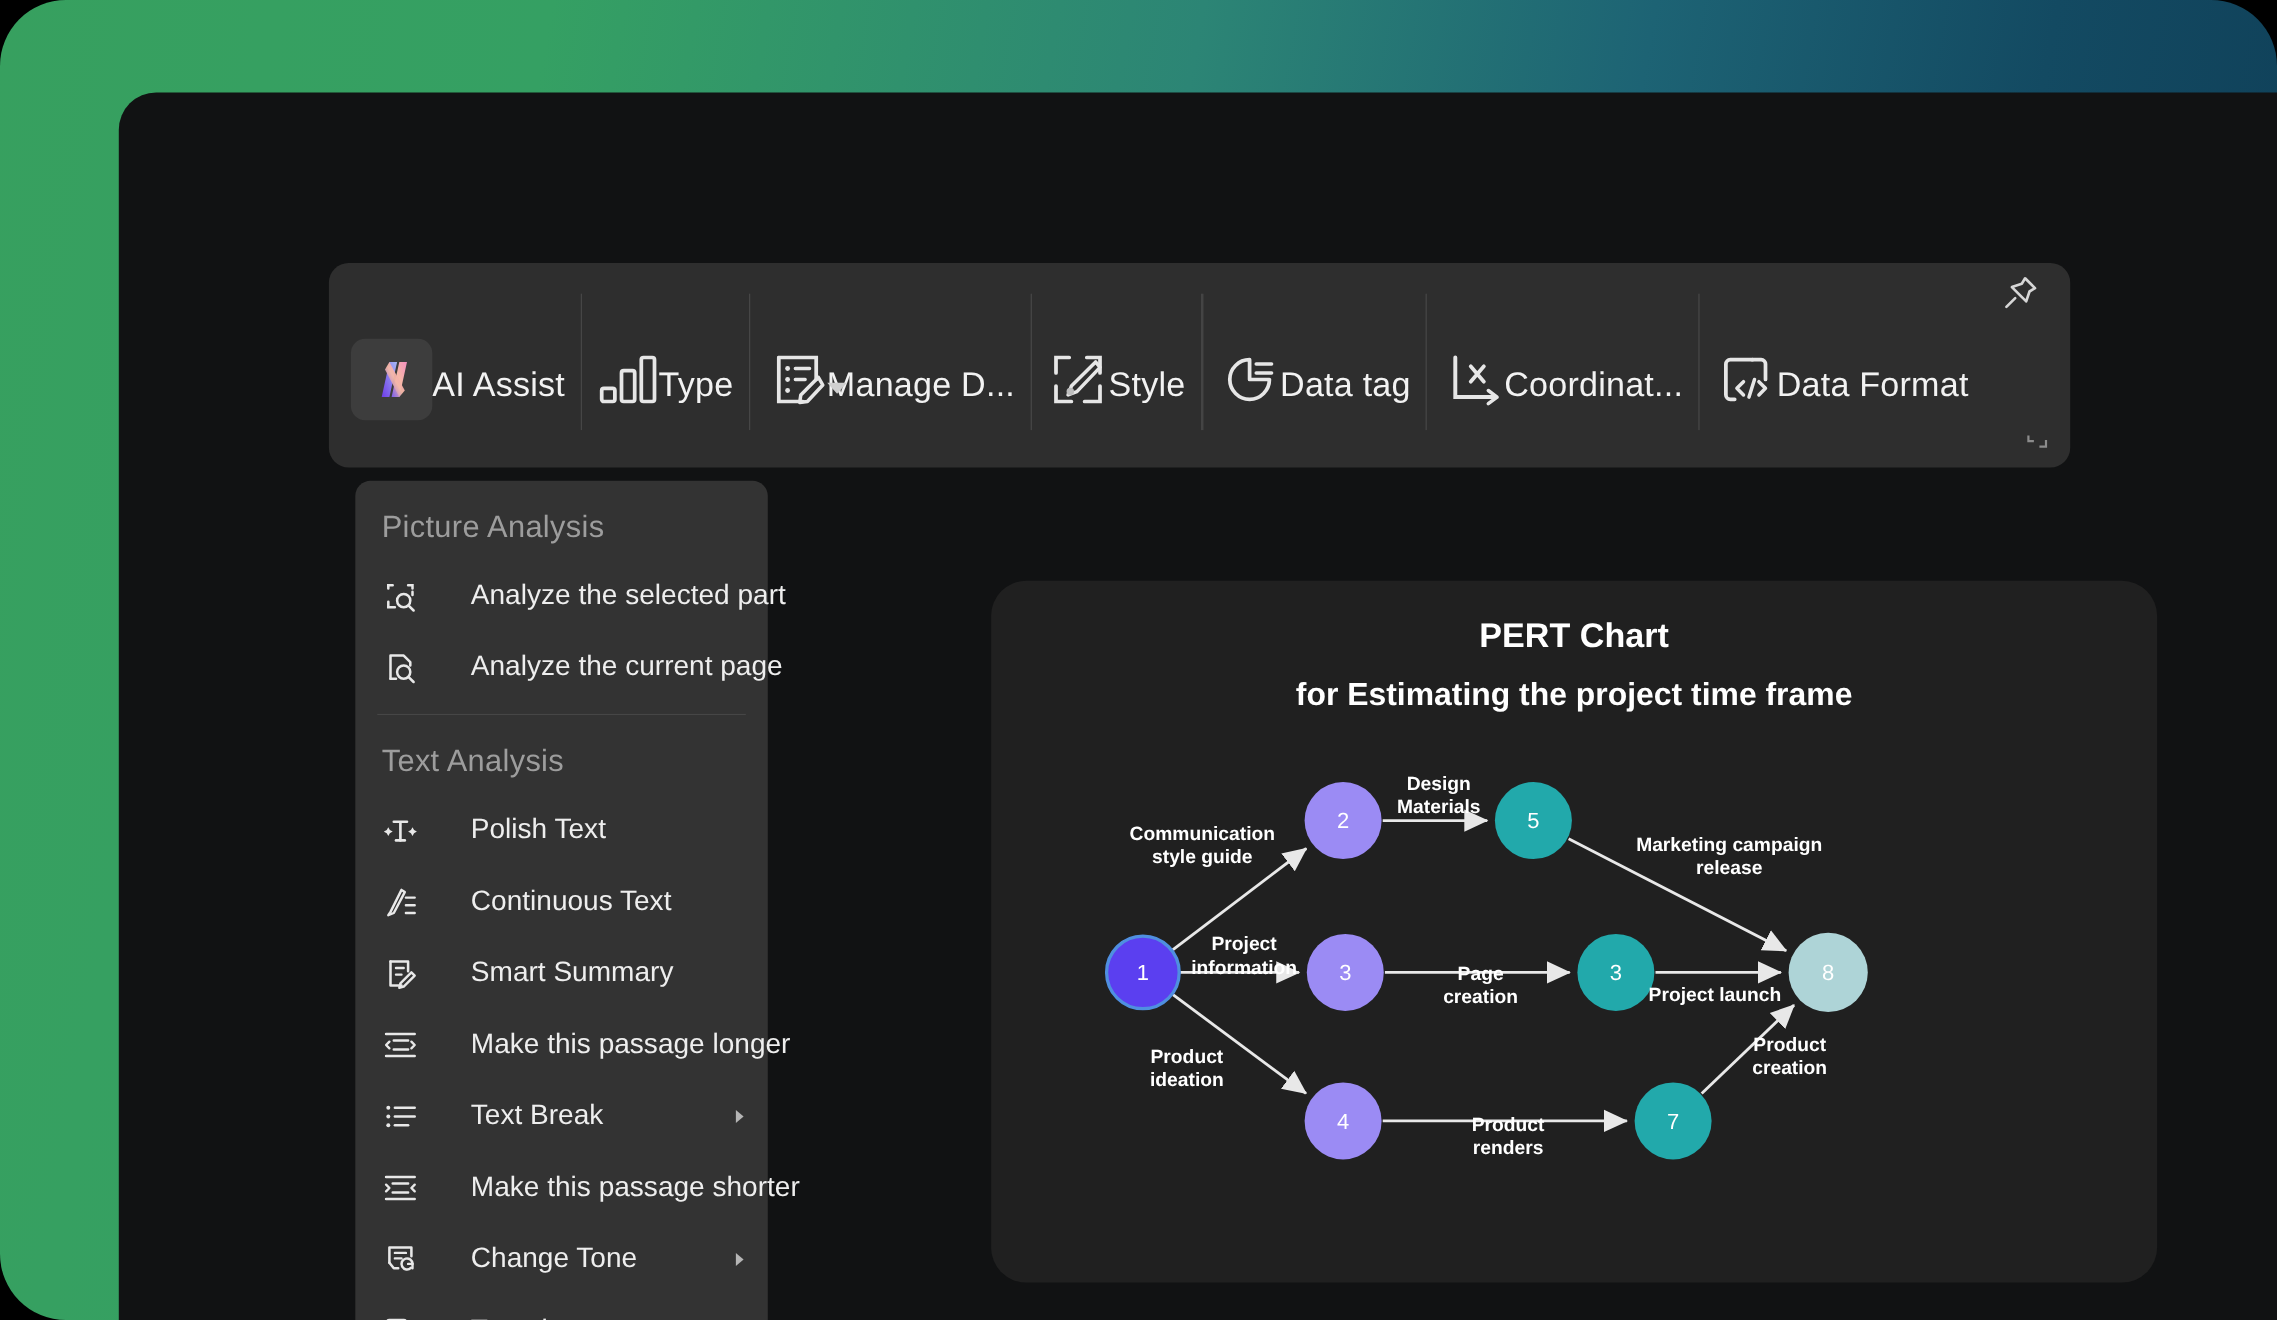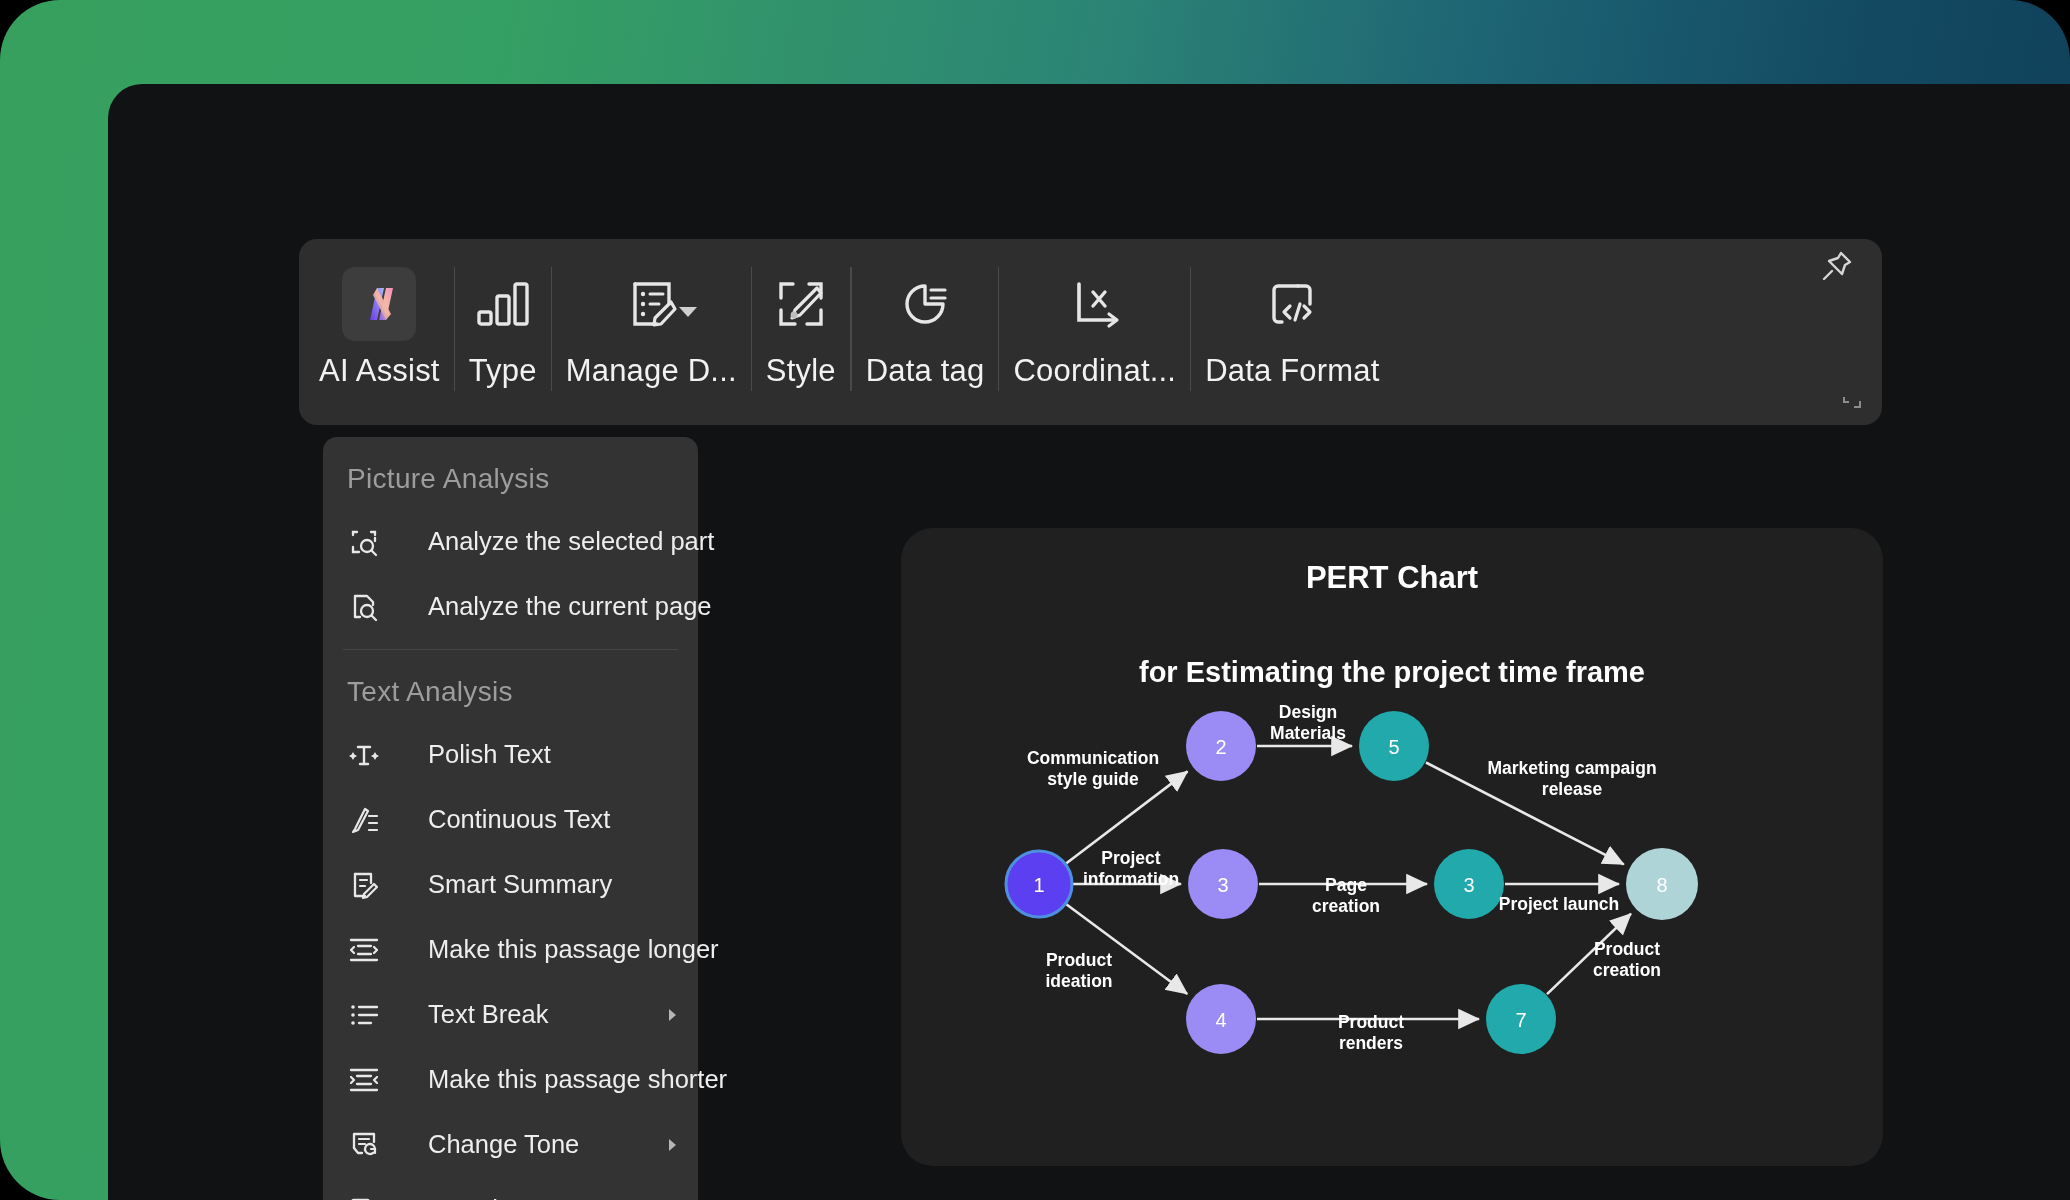--- a/index.html
+++ b/index.html
@@ -29,21 +29,21 @@
   
   #ribbon {
     position: absolute; left: 191px; top: 155px;
     width: 1583px; height: 186px;
     background: #2e2e2e;
     border-radius: 18px;
   }
   .ribbon-items { display: flex; height: 100%; align-items: stretch; padding: 0 6px; }
   .ribbon-item {
     position: relative;
-    display: flex; flex-direction: column;
+    display: flex; flex-direction: row;
     align-items: center; justify-content: flex-start;
     padding: 26px 14px 0 14px;
     cursor: default;
   }
   .ribbon-item .ri-icon {
     height: 78px; display: flex; align-items: center; justify-content: center;
     position: relative;
   }
   .ribbon-item .ri-label {
     margin-top: 10px;
@@ -90,34 +90,34 @@
     position: absolute; right: 22px;
     width: 0; height: 0;
     border-top: 6px solid transparent; border-bottom: 6px solid transparent;
     border-left: 7px solid #b5b5b5;
   }
   .menu-divider { height: 1px; background: #464646; margin: 10px 20px 0 20px; }
 
   
   #chart-panel {
     position: absolute; left: 793px; top: 444px;
-    width: 982px; height: 638px;
+    width: 1060px; height: 638px;
     background: #202020;
     border-radius: 32px;
     overflow: hidden;
   }
   #chart-title {
     position: absolute; width: 100%; top: 32px;
     text-align: center; color: #ffffff;
     font-size: 31px; font-weight: bold;
   }
   #chart-subtitle {
     position: absolute; width: 100%; top: 88px;
     text-align: center; color: #ffffff;
-    font-size: 29px; font-weight: bold; margin-top: 40px;
+    font-size: 29px; font-weight: bold;
   }
   #pert-svg { position: absolute; left: 0; top: 0; }
   .node-label { fill: #ffffff; font-size: 20px; text-anchor: middle; dominant-baseline: central; font-family: "Liberation Sans", sans-serif; }
   .edge-label { fill: #ffffff; font-size: 17.5px; font-weight: bold; text-anchor: middle; font-family: "Liberation Sans", sans-serif; }
 </style>
 </head>
 <body>
 
 <div id="backdrop"></div>
 

